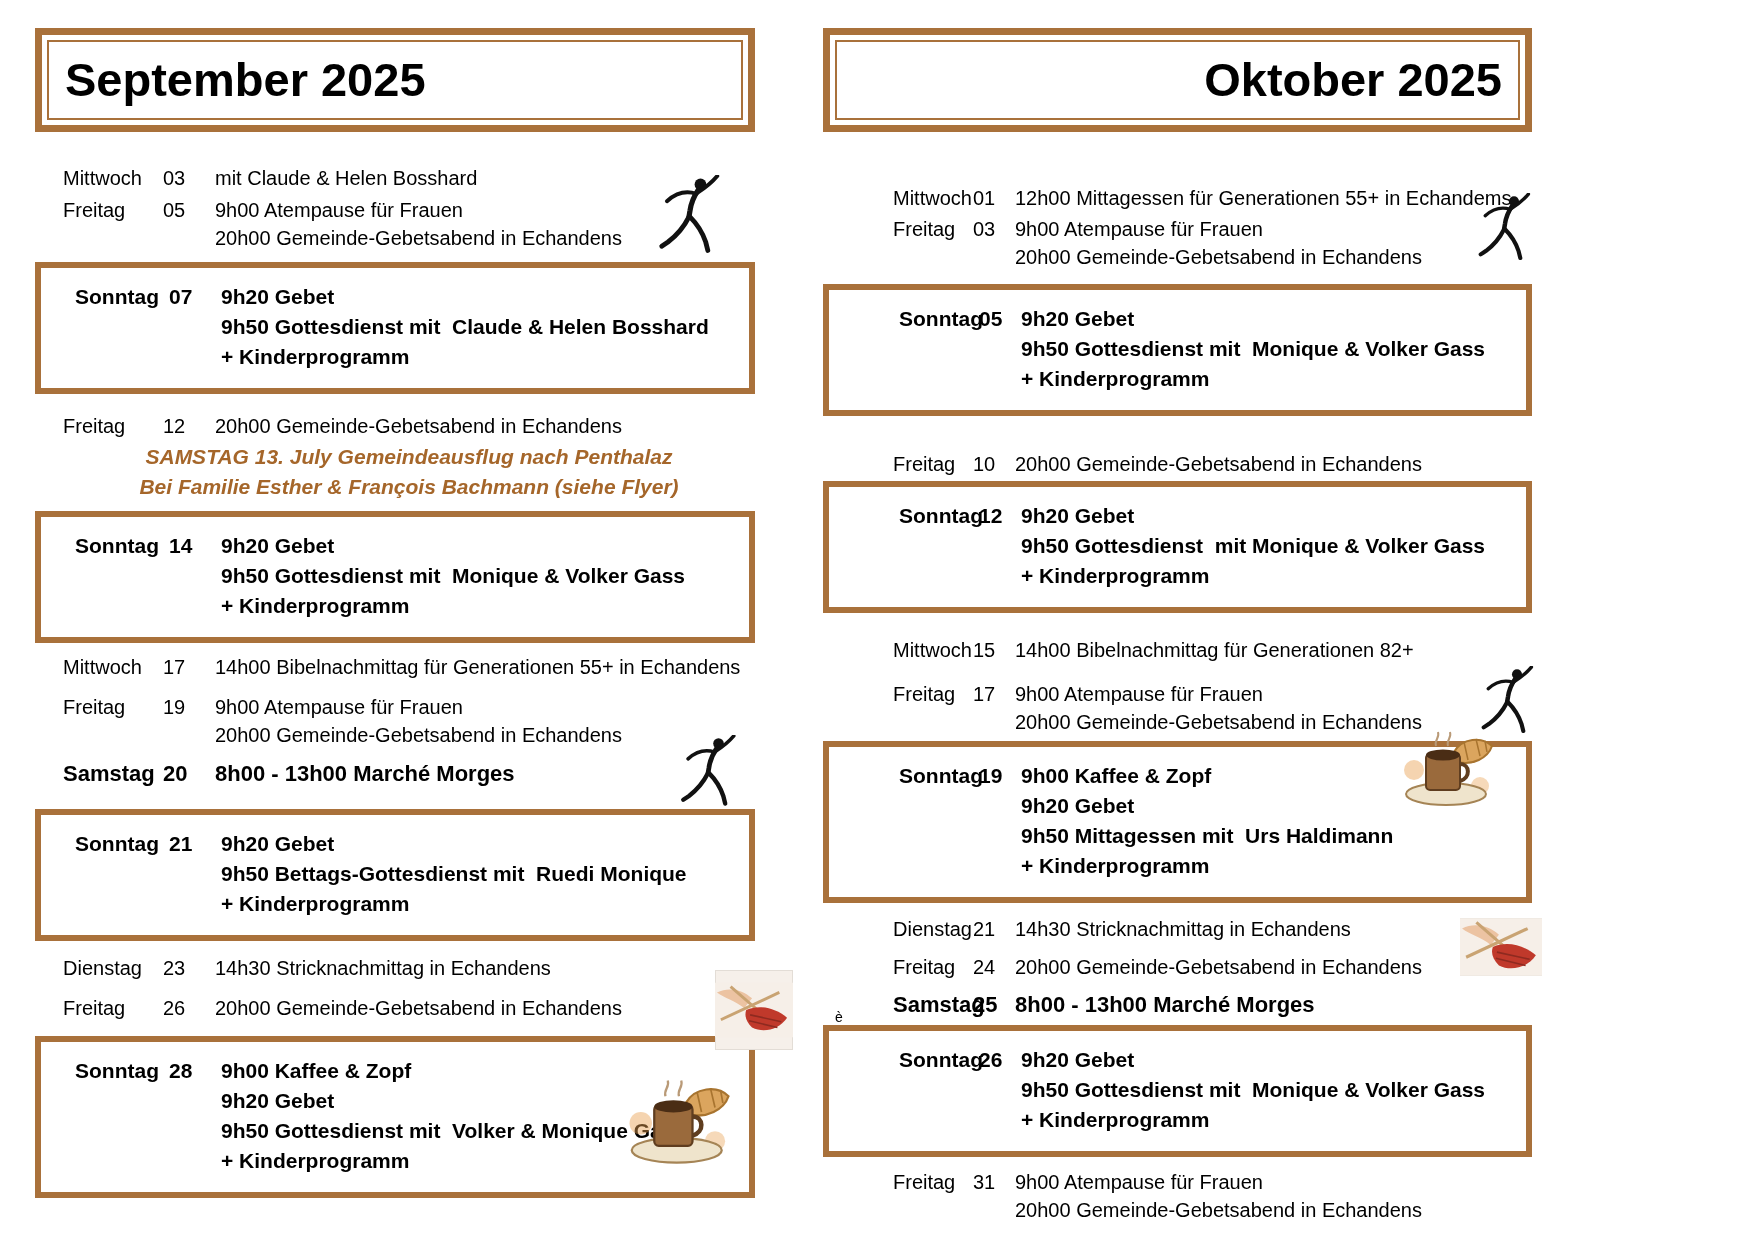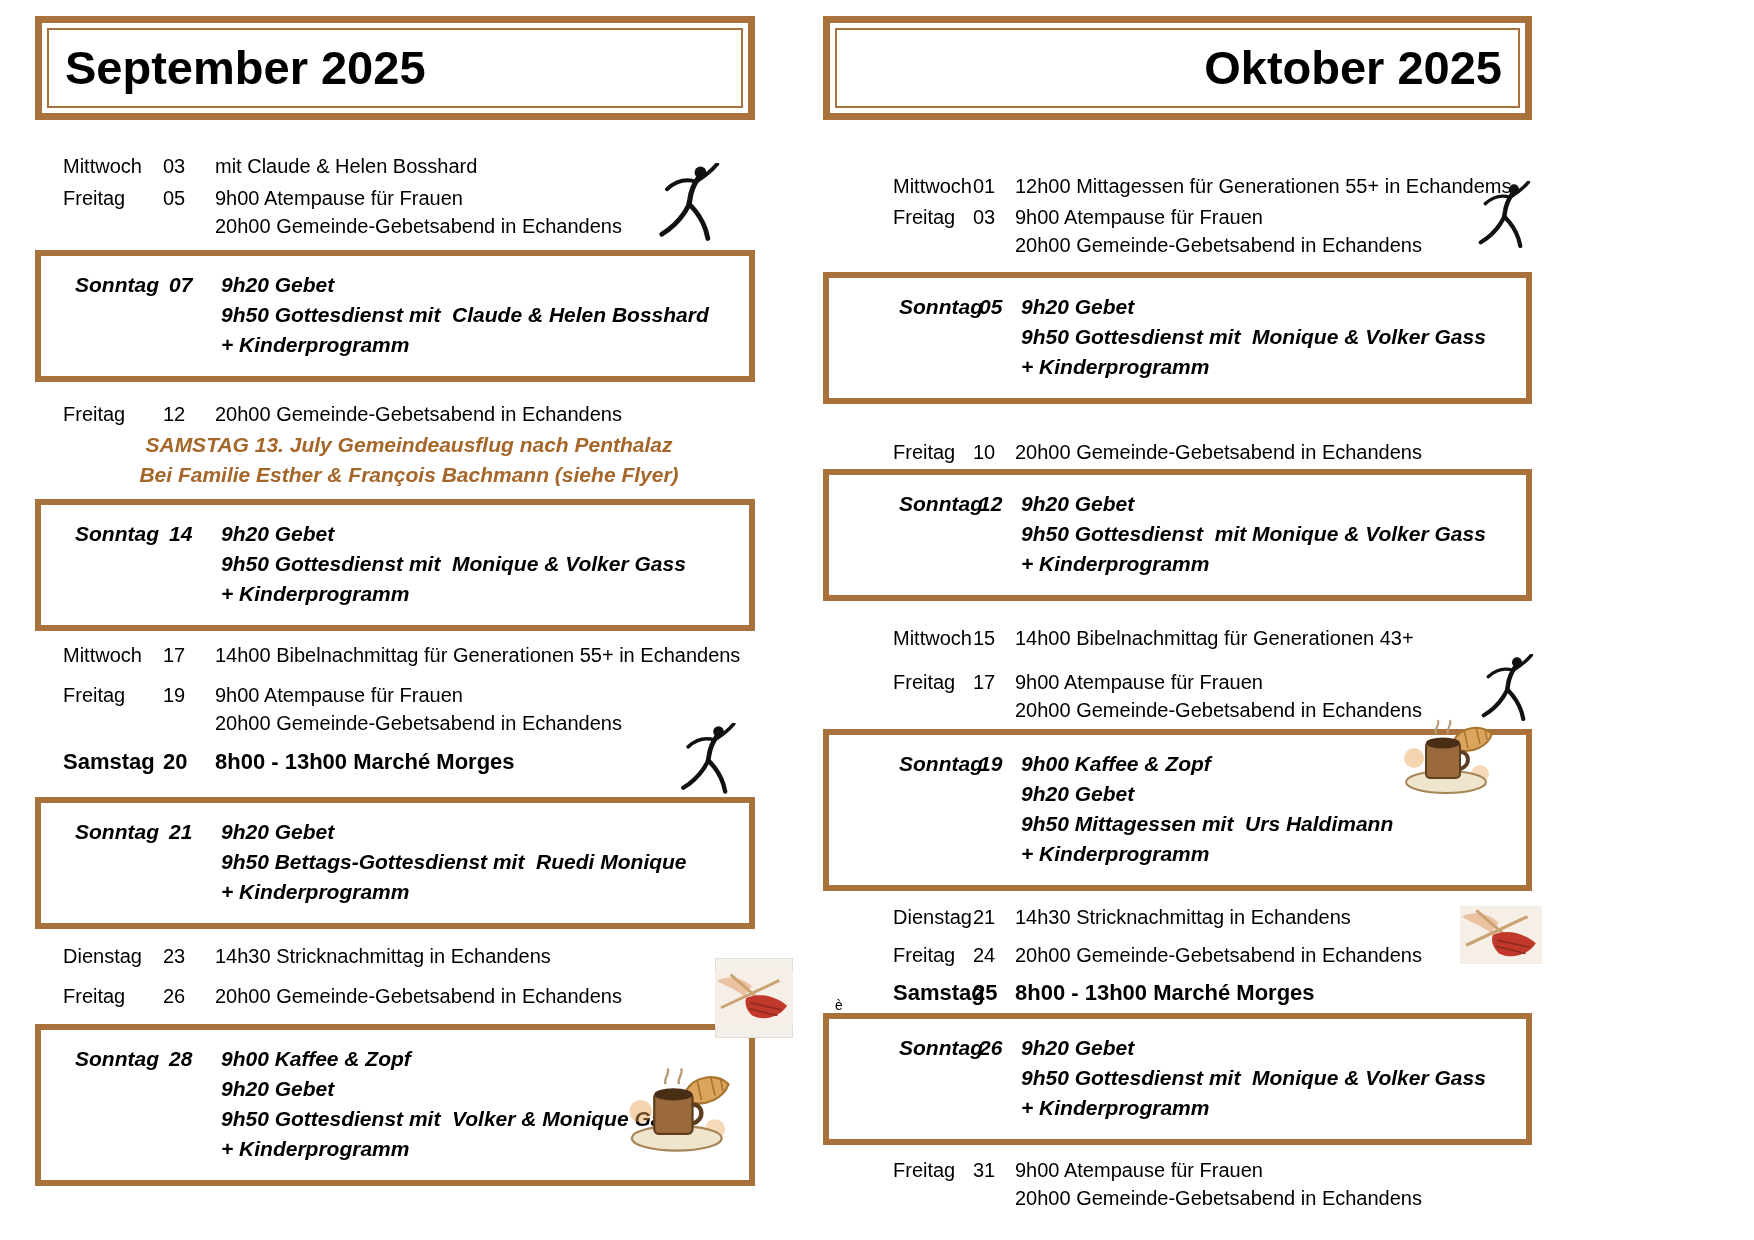--- a/index.html
+++ b/index.html
@@ -1,39 +1,39 @@
 <!DOCTYPE html>
 <html><head>
 <meta charset="utf-8">
 <style>
   html,body{margin:0;padding:0;background:#fff;}
   .page{position:relative;width:1754px;height:1240px;background:#fff;overflow:hidden;
         font-family:"Liberation Sans","DejaVu Sans",sans-serif;color:#000;}
-  .col{position:absolute;top:16px;}
+  .col{position:absolute;top:28px;}
   .col--left{left:35px;width:720px;}
   .col--right{left:823px;width:709px;}
 
   .titlebox{border:7px solid #A9713B;background:#fff;}
   .titlebox-pad{border:2px solid #A9713B;margin:5px;padding:6px 16px;}
   .title{margin:0;font-size:47px;line-height:64px;font-weight:bold;white-space:nowrap;}
   .col--right .title{text-align:right;}
 
   .events{position:relative;}
   .event{display:grid;grid-template-columns:100px 52px 1fr;padding-left:28px;
          font-size:20px;align-items:start;}
   .col--right .event{grid-template-columns:80px 42px 1fr;padding-left:70px;}
   .day,.date,.line{line-height:28px;}
   .desc .line,.note .line{white-space:pre-wrap;}
 
   .event.bold{font-weight:bold;font-size:22px;}
   .event.bold .day,.event.bold .date,.event.bold .line{line-height:30px;}
 
   .event.box{border:6px solid #A9713B;padding:14px 8px 16px 34px;
              grid-template-columns:94px 52px 1fr;
-             font-weight:bold;font-style:italic;font-size:21px;}
+             font-weight:bold;font-size:21px;}
   .col--right .event.box{padding-left:70px;grid-template-columns:80px 42px 1fr;}
   .event.box .day,.event.box .date,.event.box .line{line-height:30px;}
 
   .event.note{display:block;text-align:center;color:#A5662A;
               font-weight:bold;font-style:italic;font-size:21px;}
   .note .line{line-height:30px;}
 
   .icon{position:absolute;pointer-events:none;}
   .icon svg{display:block;width:100%;height:100%;}
   .photo{background:#f6f0ea;box-shadow:0 0 0 1px #e3ddd6 inset;}
@@ -244,21 +244,21 @@
           <div class="desc">
             <div class="line">9h20 Gebet</div>
             <div class="line">9h50 Gottesdienst  mit Monique &amp; Volker Gass</div>
             <div class="line">+ Kinderprogramm</div>
           </div>
         </div>
         <div class="event " style="margin-top: 23px;">
           <span class="day">Mittwoch</span>
           <span class="date">15</span>
           <div class="desc">
-            <div class="line">14h00 Bibelnachmittag für Generationen 43+</div>
+            <div class="line">14h00 Bibelnachmittag für Generationen 82+</div>
           </div>
         </div>
         <div class="event " style="margin-top: 16px;">
           <span class="day">Freitag</span>
           <span class="date">17</span>
           <div class="desc">
             <div class="line">9h00 Atempause für Frauen</div>
             <div class="line">20h00 Gemeinde-Gebetsabend in Echandens</div>
           </div>
         </div>

